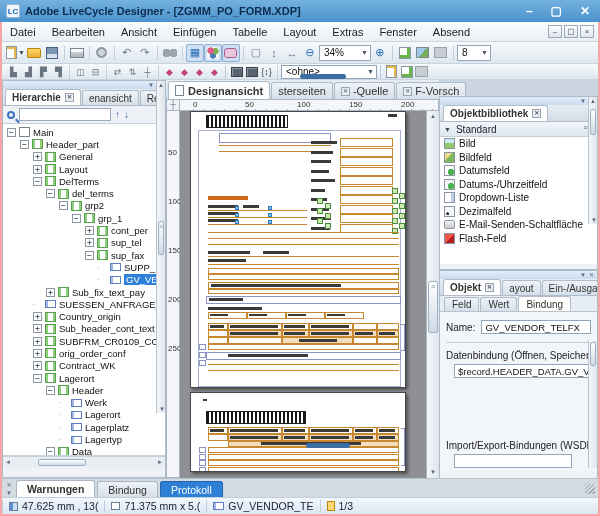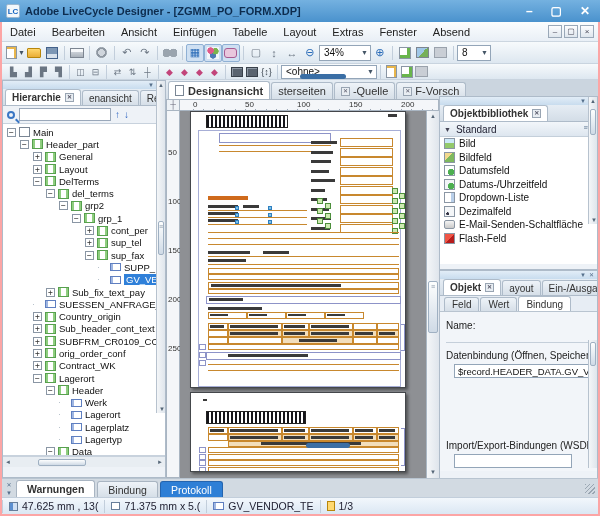--- a/index.html
+++ b/index.html
@@ -746,20 +746,21 @@
             <div class="subtab">
               <span>Wert</span>
             </div>
             <div class="subtab active">
               <span>Bindung</span>
             </div>
           </div>
         <div class="objbody">
           <div class="fldrow" style="left:6px;top:8px;right:6px">
             <span class="lbl">Name:</span>
+            <div class="tinput" style="flex:1">GV_VENDOR_TELFX</div>
           </div>
           <div style="position:absolute;left:6px;right:6px;top:30px;border-top:1px solid #c5cfda"></div>
           <div class="lbl" style="position:absolute;left:6px;top:38px;right:0">Datenbindung (Öffnen, Speichern, Absend</div>
           <div class="tinput" style="position:absolute;left:14px;top:52px;right:-4px">$record.HEADER_DATA.GV_VENDOR</div>
           <div class="lbl" style="position:absolute;left:6px;top:128px;right:0">Import/Export-Bindungen (WSDL ausführe</div>
           <div class="tinput" style="position:absolute;left:14px;top:142px;width:118px"></div>
           <div class="objscroll">
             <div class="vthumb" style="position:absolute;left:1px;top:2px;width:6px;height:24px"></div>
           </div>
         </div>

